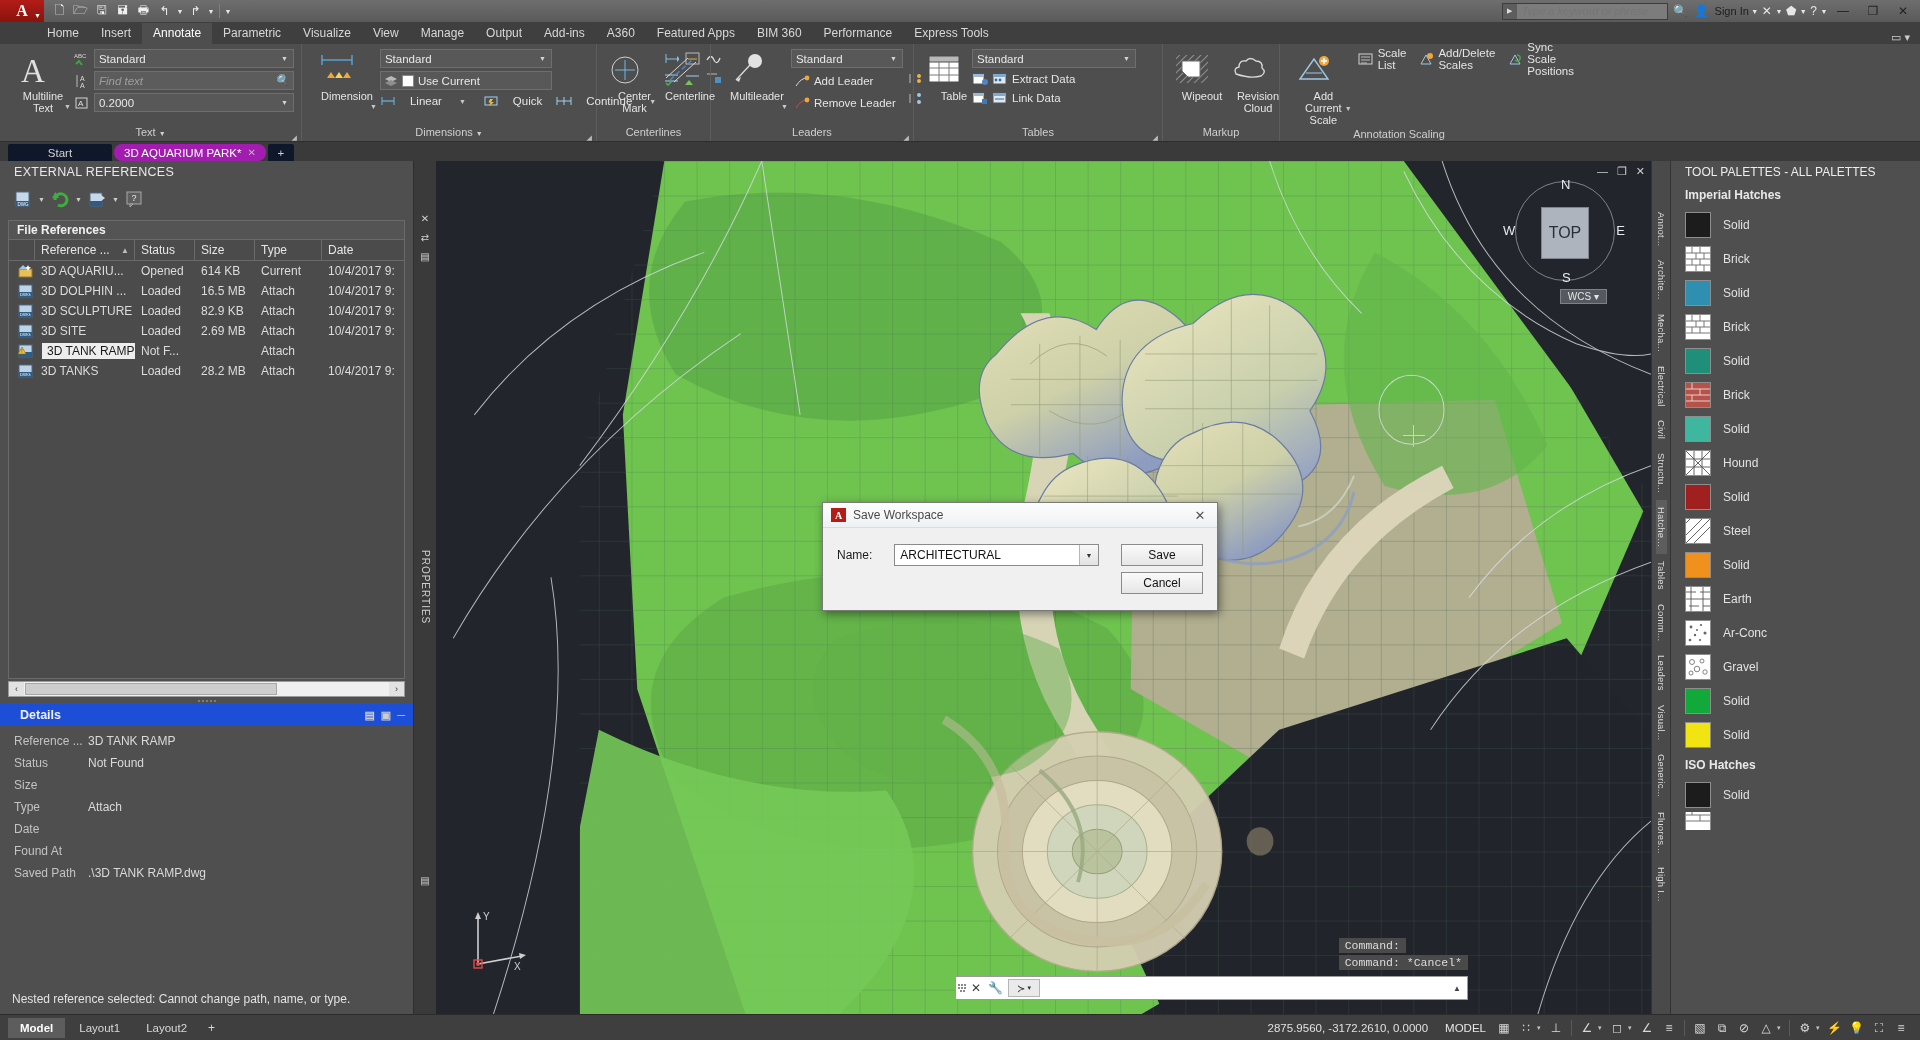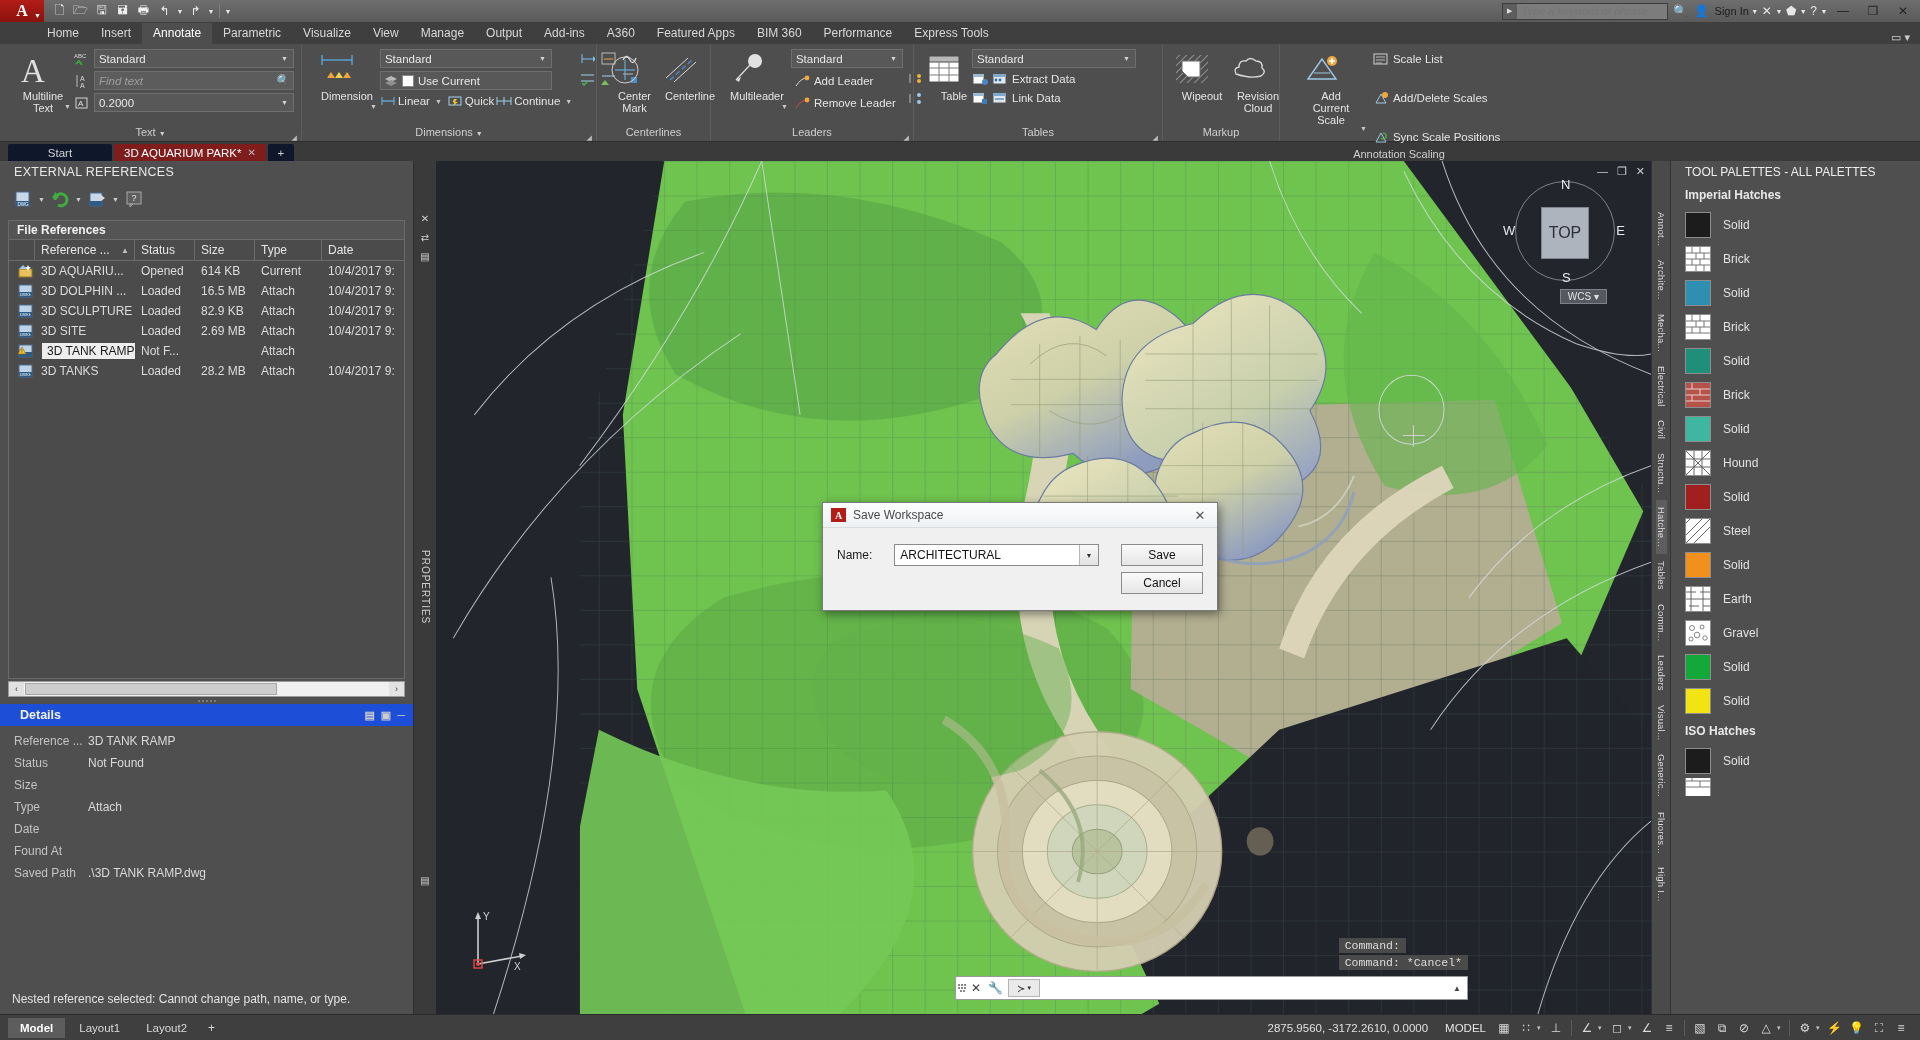--- a/index.html
+++ b/index.html
@@ -55,21 +55,21 @@
   .combo.input { background:#5c5c5c; color:#9e9e9e; font-style:italic;}
   .rowitem { display:flex; align-items:center; gap:4px; height:19px; font-size:11.5px; color:#e4e4e4; padding:0 3px;}
   .sicon { width:16px; height:16px; display:flex; align-items:center; justify-content:center; flex:none;}
 
   
   .main { flex:1; display:flex; position:relative; min-height:0; }
 
   
   .filetabs { height:19px; background:#3a3a3a; display:flex; align-items:flex-end; padding-left:8px; flex:none;}
   .ftab { height:17px; min-width:104px; background:#0f172a; display:flex; align-items:center; justify-content:center; gap:6px; font-size:11.5px; color:#d0d0d0; padding:0 10px; margin-right:2px; border-top-left-radius:2px; border-top-right-radius:2px;}
-  .ftab.active { background:#7f1d1d; color:#fff;}
+  .ftab.active { background:#a21caf; color:#fff;border-radius:8px;}
   .ftab .x { font-size:10px; color:#b9b9b9;}
   .ftab.plus { min-width:26px; padding:0;}
 
   
   .xref { width:414px; background:#4f4f4f; display:flex; flex-direction:column; border-right:1px solid #2e2e2e; flex:none;}
   .xref-title { height:21px; display:flex; align-items:center; padding-left:14px; font-size:12.5px; color:#e8e8e8; letter-spacing:.3px;}
   .xref-toolbar { height:34px; display:flex; align-items:center; gap:3px; padding-left:12px;}
   .tb-i { width:22px; height:22px; display:flex; align-items:center; justify-content:center;}
   .tb-c { font-size:7px; color:#ccc; width:9px; text-align:center;}
   .fr-head { margin:4px 8px 0 8px; height:20px; background:#545454; border:1px solid #6a6a6a; display:flex; align-items:center; padding-left:8px; font-size:12px; font-weight:bold; color:#f0f0f0;}
@@ -314,21 +314,21 @@
           <div class="combo" style="width:172px">
             <span class="sicon" style="width:13px">
               <svg width="13" height="12">
                   <polygon points="6,1 12,4 6,7 0,4" fill="#b9b9b9"></polygon>
                   <polygon points="6,5 12,8 6,11 0,8" fill="#8e8e8e"></polygon>
                 </svg>
             </span>
             <span style="width:12px;height:12px;background:#fff;border:1px solid #888;margin:0 4px"></span>
             <span>Use Current</span>
           </div>
-          <div style="display:flex;align-items:center;gap:2px">
+          <div style="display:flex;align-items:center;gap:14px">
             <span class="sicon">
               <svg width="16" height="14">
                   <line x1="2" y1="7" x2="14" y2="7" stroke="#6bb8e8" stroke-width="1.2"></line>
                   <line x1="2" y1="3" x2="2" y2="11" stroke="#6bb8e8"></line>
                   <line x1="14" y1="3" x2="14" y2="11" stroke="#6bb8e8"></line>
                 </svg>
             </span>
             <span style="font-size:11.5px;color:#e4e4e4">Linear</span>
             <span style="font-size:7px;color:#c8c8c8;margin:0 3px">▼</span>
             <span class="sicon">
@@ -592,21 +592,21 @@
                 <line x1="12" y1="20" x2="28" y2="20" stroke="#9ec8e6"></line>
                 <circle cx="30" cy="8" r="5" fill="#f0a63c"></circle>
                 <line x1="30" y1="5" x2="30" y2="11" stroke="#fff" stroke-width="1.6"></line>
                 <line x1="27" y1="8" x2="33" y2="8" stroke="#fff" stroke-width="1.6"></line>
               </svg>
           </span>
           <span class="lbl">Add</span>
           <span class="lbl">Current Scale</span>
         </div>
         <span style="font-size:7px;color:#c8c8c8;align-self:flex-end;padding-bottom:14px">▼</span>
-        <div style="display:flex;flex-direction:column;gap:20px;padding-top:1px">
+        <div style="display:flex;flex-direction:row;gap:6px;padding-top:1px">
           <div class="rowitem">
             <span class="sicon">
               <svg width="16" height="14">
                   <rect x="1" y="2" width="13" height="10" fill="none" stroke="#cfcfcf"></rect>
                   <line x1="3" y1="5" x2="12" y2="5" stroke="#b8b8b8"></line>
                   <line x1="3" y1="8" x2="12" y2="8" stroke="#b8b8b8"></line>
                   <line x1="3" y1="11" x2="9" y2="11" stroke="#b8b8b8"></line>
                 </svg>
             </span>
             <span>Scale List</span>
@@ -1156,20 +1156,37 @@
                 <line x1="17" y1="0" x2="17" y2="24"></line>
               </g>
             </svg>
         </span>
         <span>Earth</span>
       </div>
       <div class="tp-item">
         <span class="sw">
           <svg width="24" height="24">
               <rect width="24" height="24" fill="#fff"></rect>
+              <g fill="#666">
+                <circle cx="5" cy="6" r="1.4"></circle>
+                <circle cx="15" cy="4" r="1.1"></circle>
+                <circle cx="19" cy="12" r="1.5"></circle>
+                <circle cx="9" cy="14" r="1.2"></circle>
+                <circle cx="4" cy="19" r="1.3"></circle>
+                <circle cx="14" cy="19" r="1.1"></circle>
+                <circle cx="11" cy="9" r="1"></circle>
+              </g>
+            </svg>
+        </span>
+        <span>Ar-Conc</span>
+      </div>
+      <div class="tp-item">
+        <span class="sw">
+          <svg width="24" height="24">
+              <rect width="24" height="24" fill="#fff"></rect>
               <g stroke="#666" stroke-width=".8" fill="none">
                 <circle cx="6" cy="7" r="2.5"></circle>
                 <circle cx="16" cy="6" r="2"></circle>
                 <circle cx="11" cy="14" r="2.8"></circle>
                 <circle cx="19" cy="17" r="2.2"></circle>
                 <circle cx="5" cy="18" r="2"></circle>
               </g>
             </svg>
         </span>
         <span>Gravel</span>

